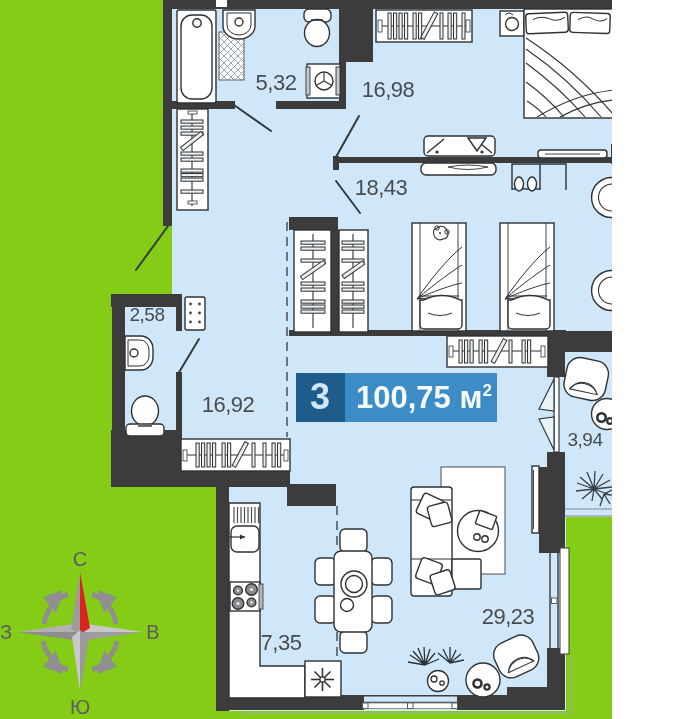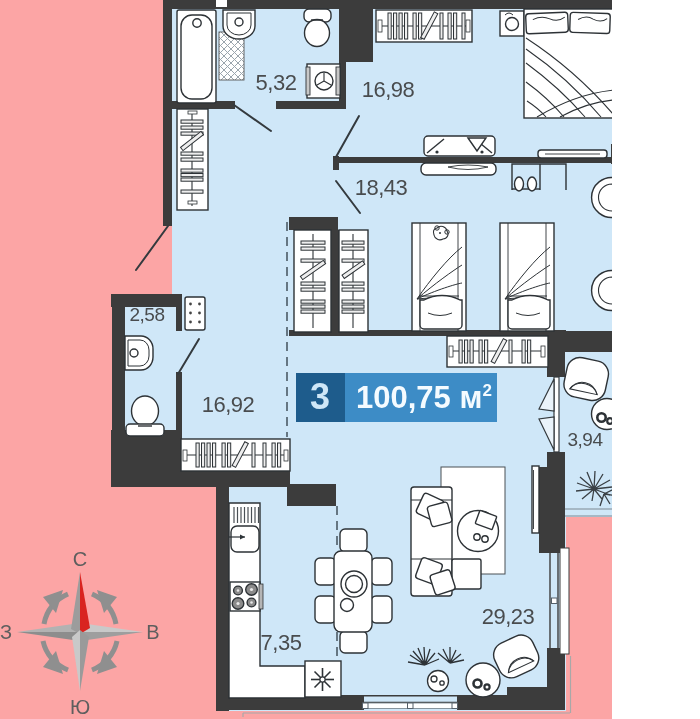--- a/index.html
+++ b/index.html
@@ -1,16 +1,16 @@
 <!DOCTYPE html>
 <html><head>
 <meta charset="utf-8">
 <style>
   html,body{margin:0;padding:0;background:#ffffff;}
-  .wrap{width:612px;height:719px;position:relative;overflow:hidden;background:#fca5a5;}
+  .wrap{width:612px;height:719px;position:relative;overflow:hidden;background:#84cc16;}
   text{font-family:"Liberation Sans", sans-serif;}
 </style>
 </head>
 <body>
 <div class="wrap">
 <svg width="700" height="719" viewBox="0 0 700 719" xmlns="http://www.w3.org/2000/svg">
 <defs>
   <pattern id="hatch" width="7" height="7" patternUnits="userSpaceOnUse">
     <rect width="7" height="7" fill="#ffffff"></rect>
     <path d="M0,0 L7,7 M7,0 L0,7 M-1,6 L1,8 M6,-1 L8,1" stroke="#9aa5ad" stroke-width="1" fill="none"></path>

